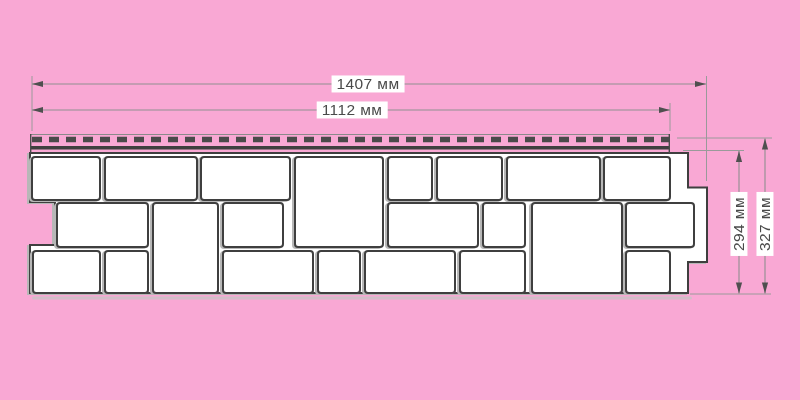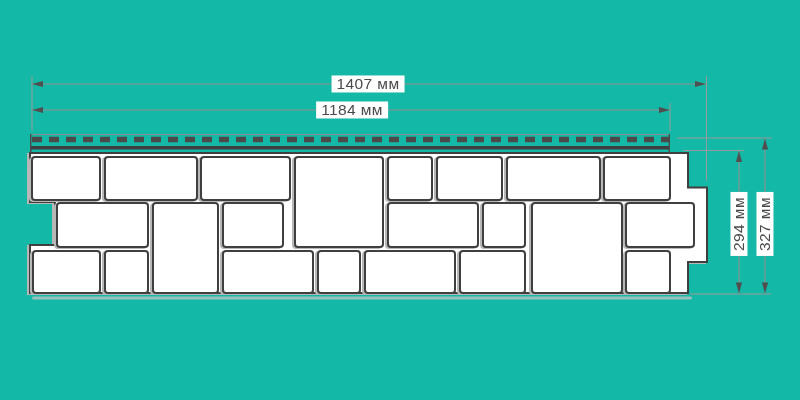--- a/index.html
+++ b/index.html
@@ -1,17 +1,17 @@
 <!DOCTYPE html>
 <html><head>
 <meta charset="utf-8">
 <style>
   html,body { margin:0; padding:0; background:#ffffff; }
   #stage {
-    position:relative; width:800px; height:400px; background:#14b8a6;
+    position:relative; width:800px; height:400px; background:#f9a8d4;
     overflow:hidden; font-family:"Liberation Sans", sans-serif;
   }
   #drawing-svg { position:absolute; left:0; top:0; }
 
   
   #panel-outline path {
     fill:#ffffff; stroke:#3f3f3f; stroke-width:2; stroke-linejoin:miter;
   }
   #panel-outline, #stones { filter: drop-shadow(-1.3px 1.3px 0px #b7b7b7); }
   #stones rect { fill:#ffffff; stroke:#3f3f3f; stroke-width:2; }
@@ -107,18 +107,18 @@
       <polygon class="arrow" points="739,293.5 735.9,282.5 742.1,282.5"></polygon>
 
       <line class="dim-line" x1="765" y1="138.5" x2="765" y2="293.5"></line>
       <polygon class="arrow" points="765,138.5 761.9,149.5 768.1,149.5"></polygon>
       <polygon class="arrow" points="765,293.5 761.9,282.5 768.1,282.5"></polygon>
     </g>
   </svg>
 
   <div class="dim-label" style="left:368px; top:84px;">1407 мм</div>
 
-  <div class="dim-label" style="left:352px; top:110px;">1184 мм</div>
+  <div class="dim-label" style="left:352px; top:110px;">1112 мм</div>
 
   <div class="dim-label vertical" style="left:739px; top:224px;">294 мм</div>
 
   <div class="dim-label vertical" style="left:765px; top:224px;">327 мм</div>
 </div>
 
 </body></html>

